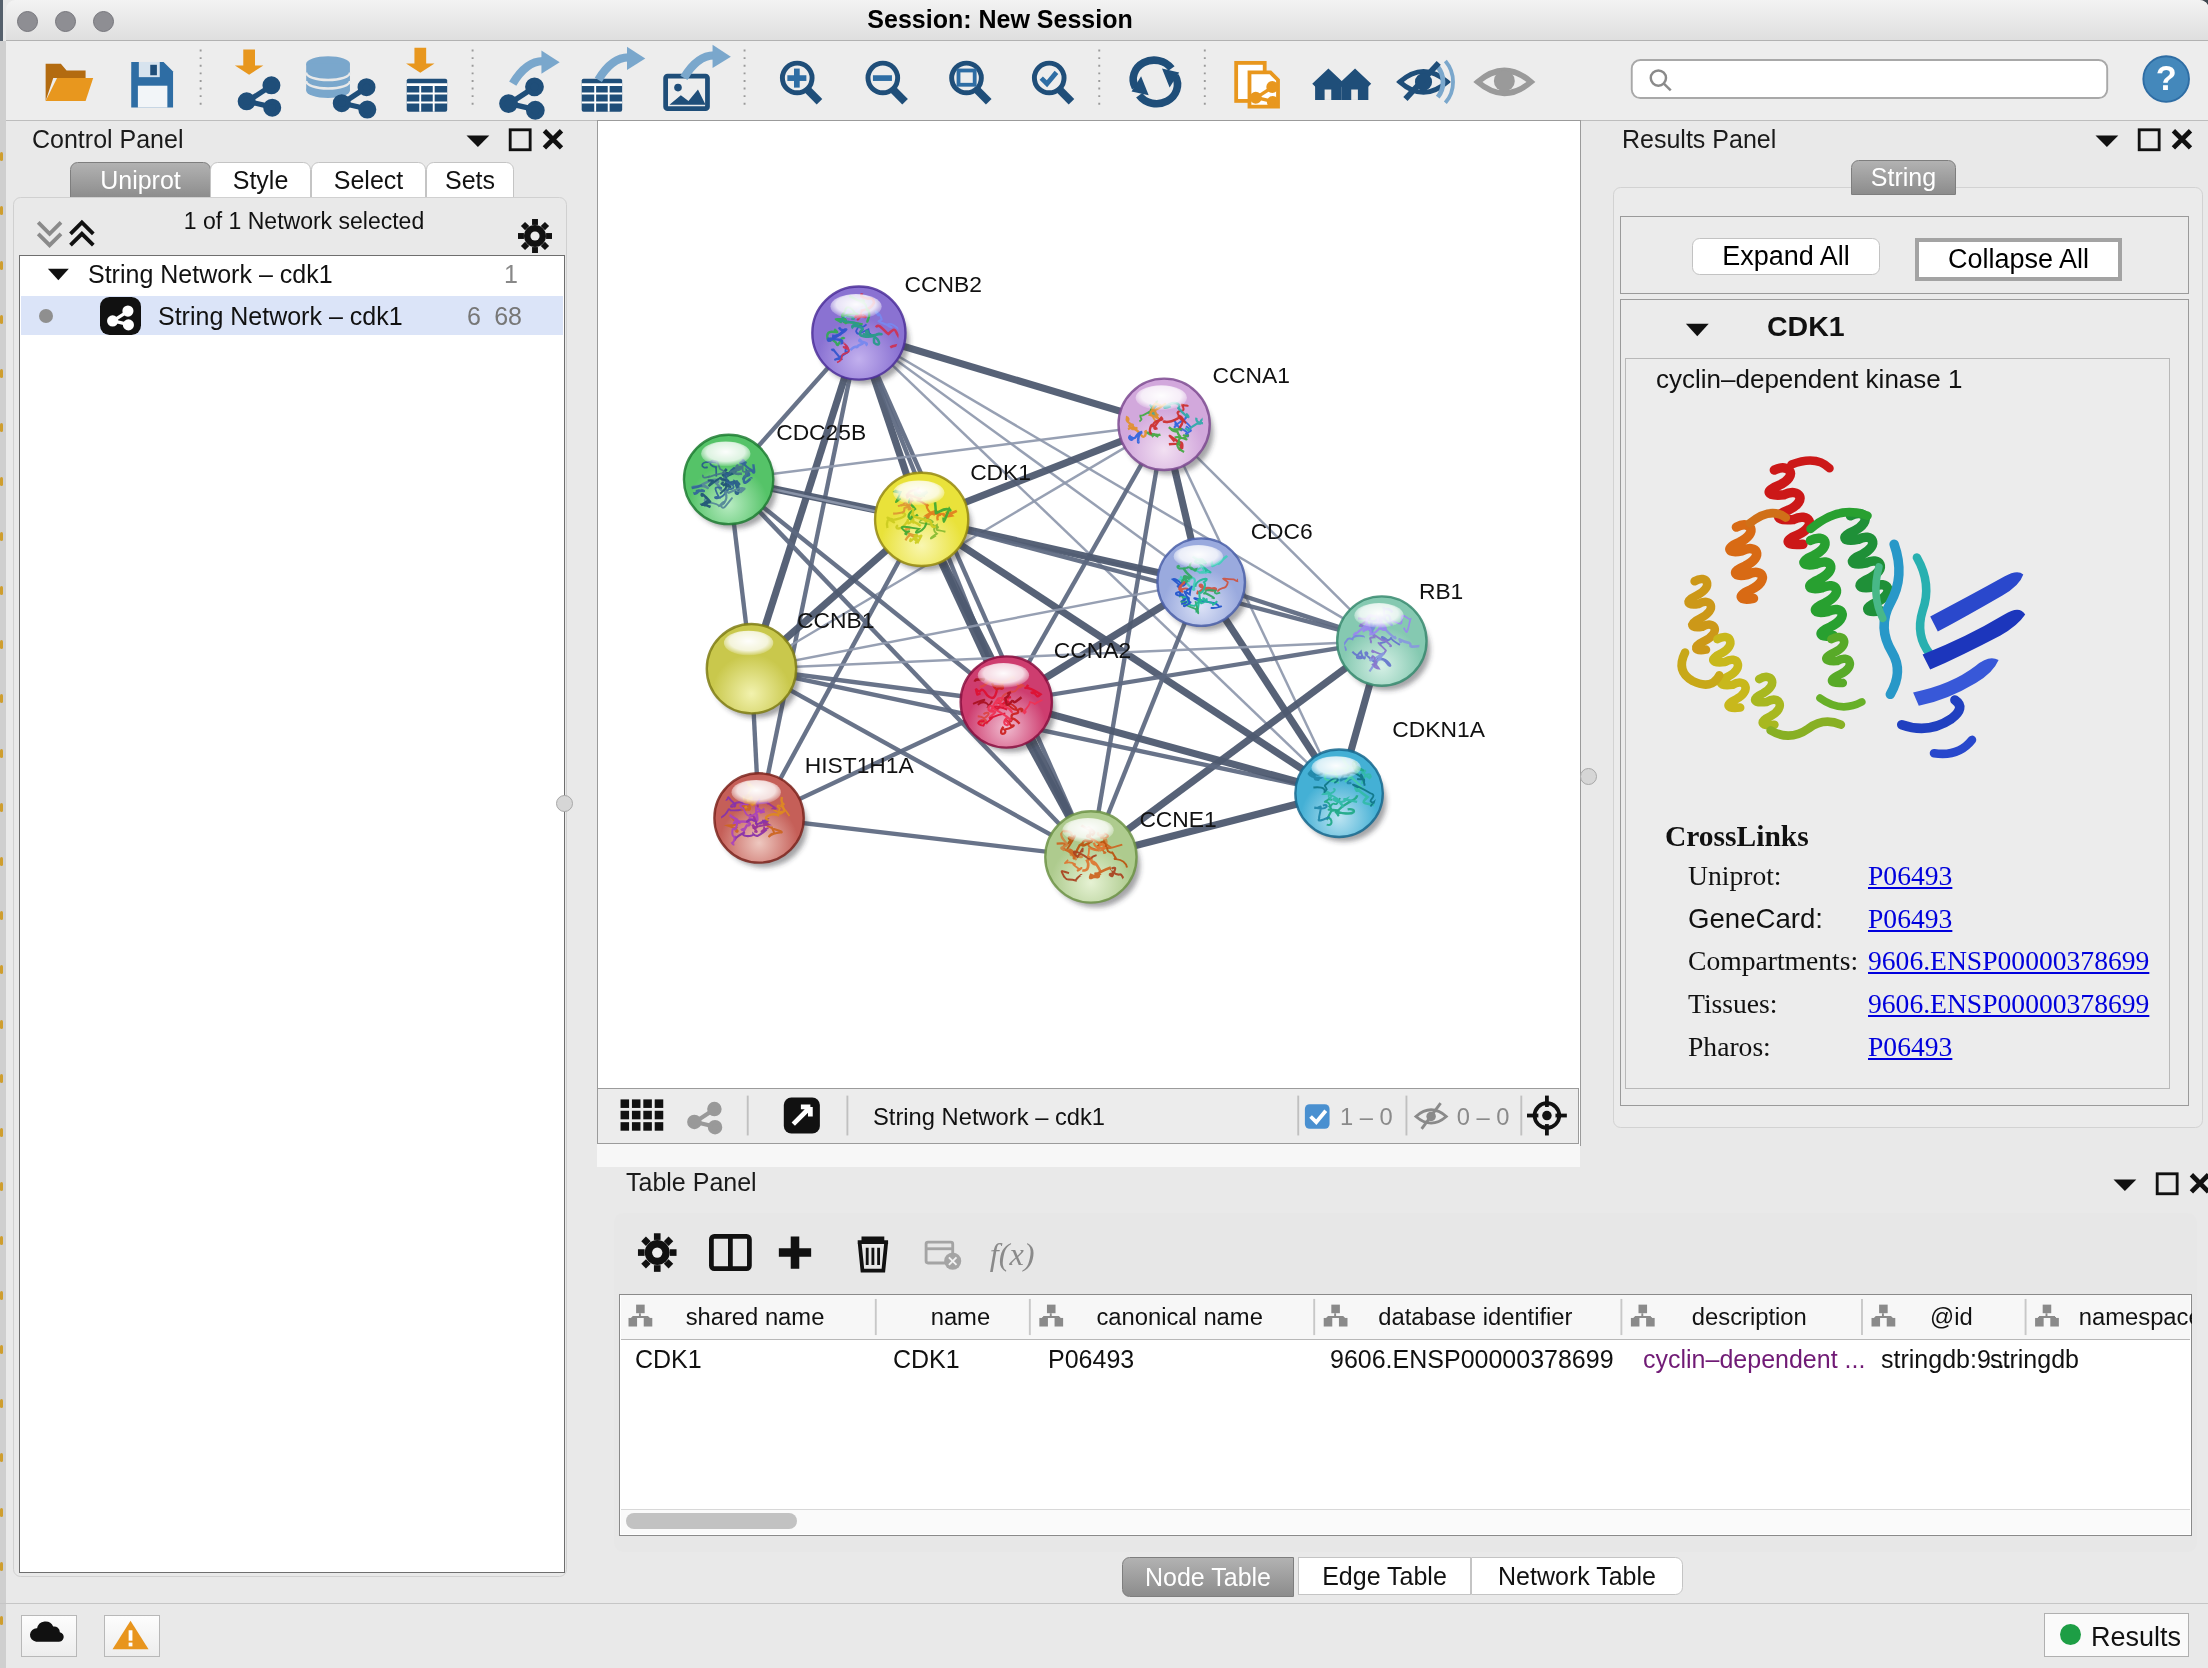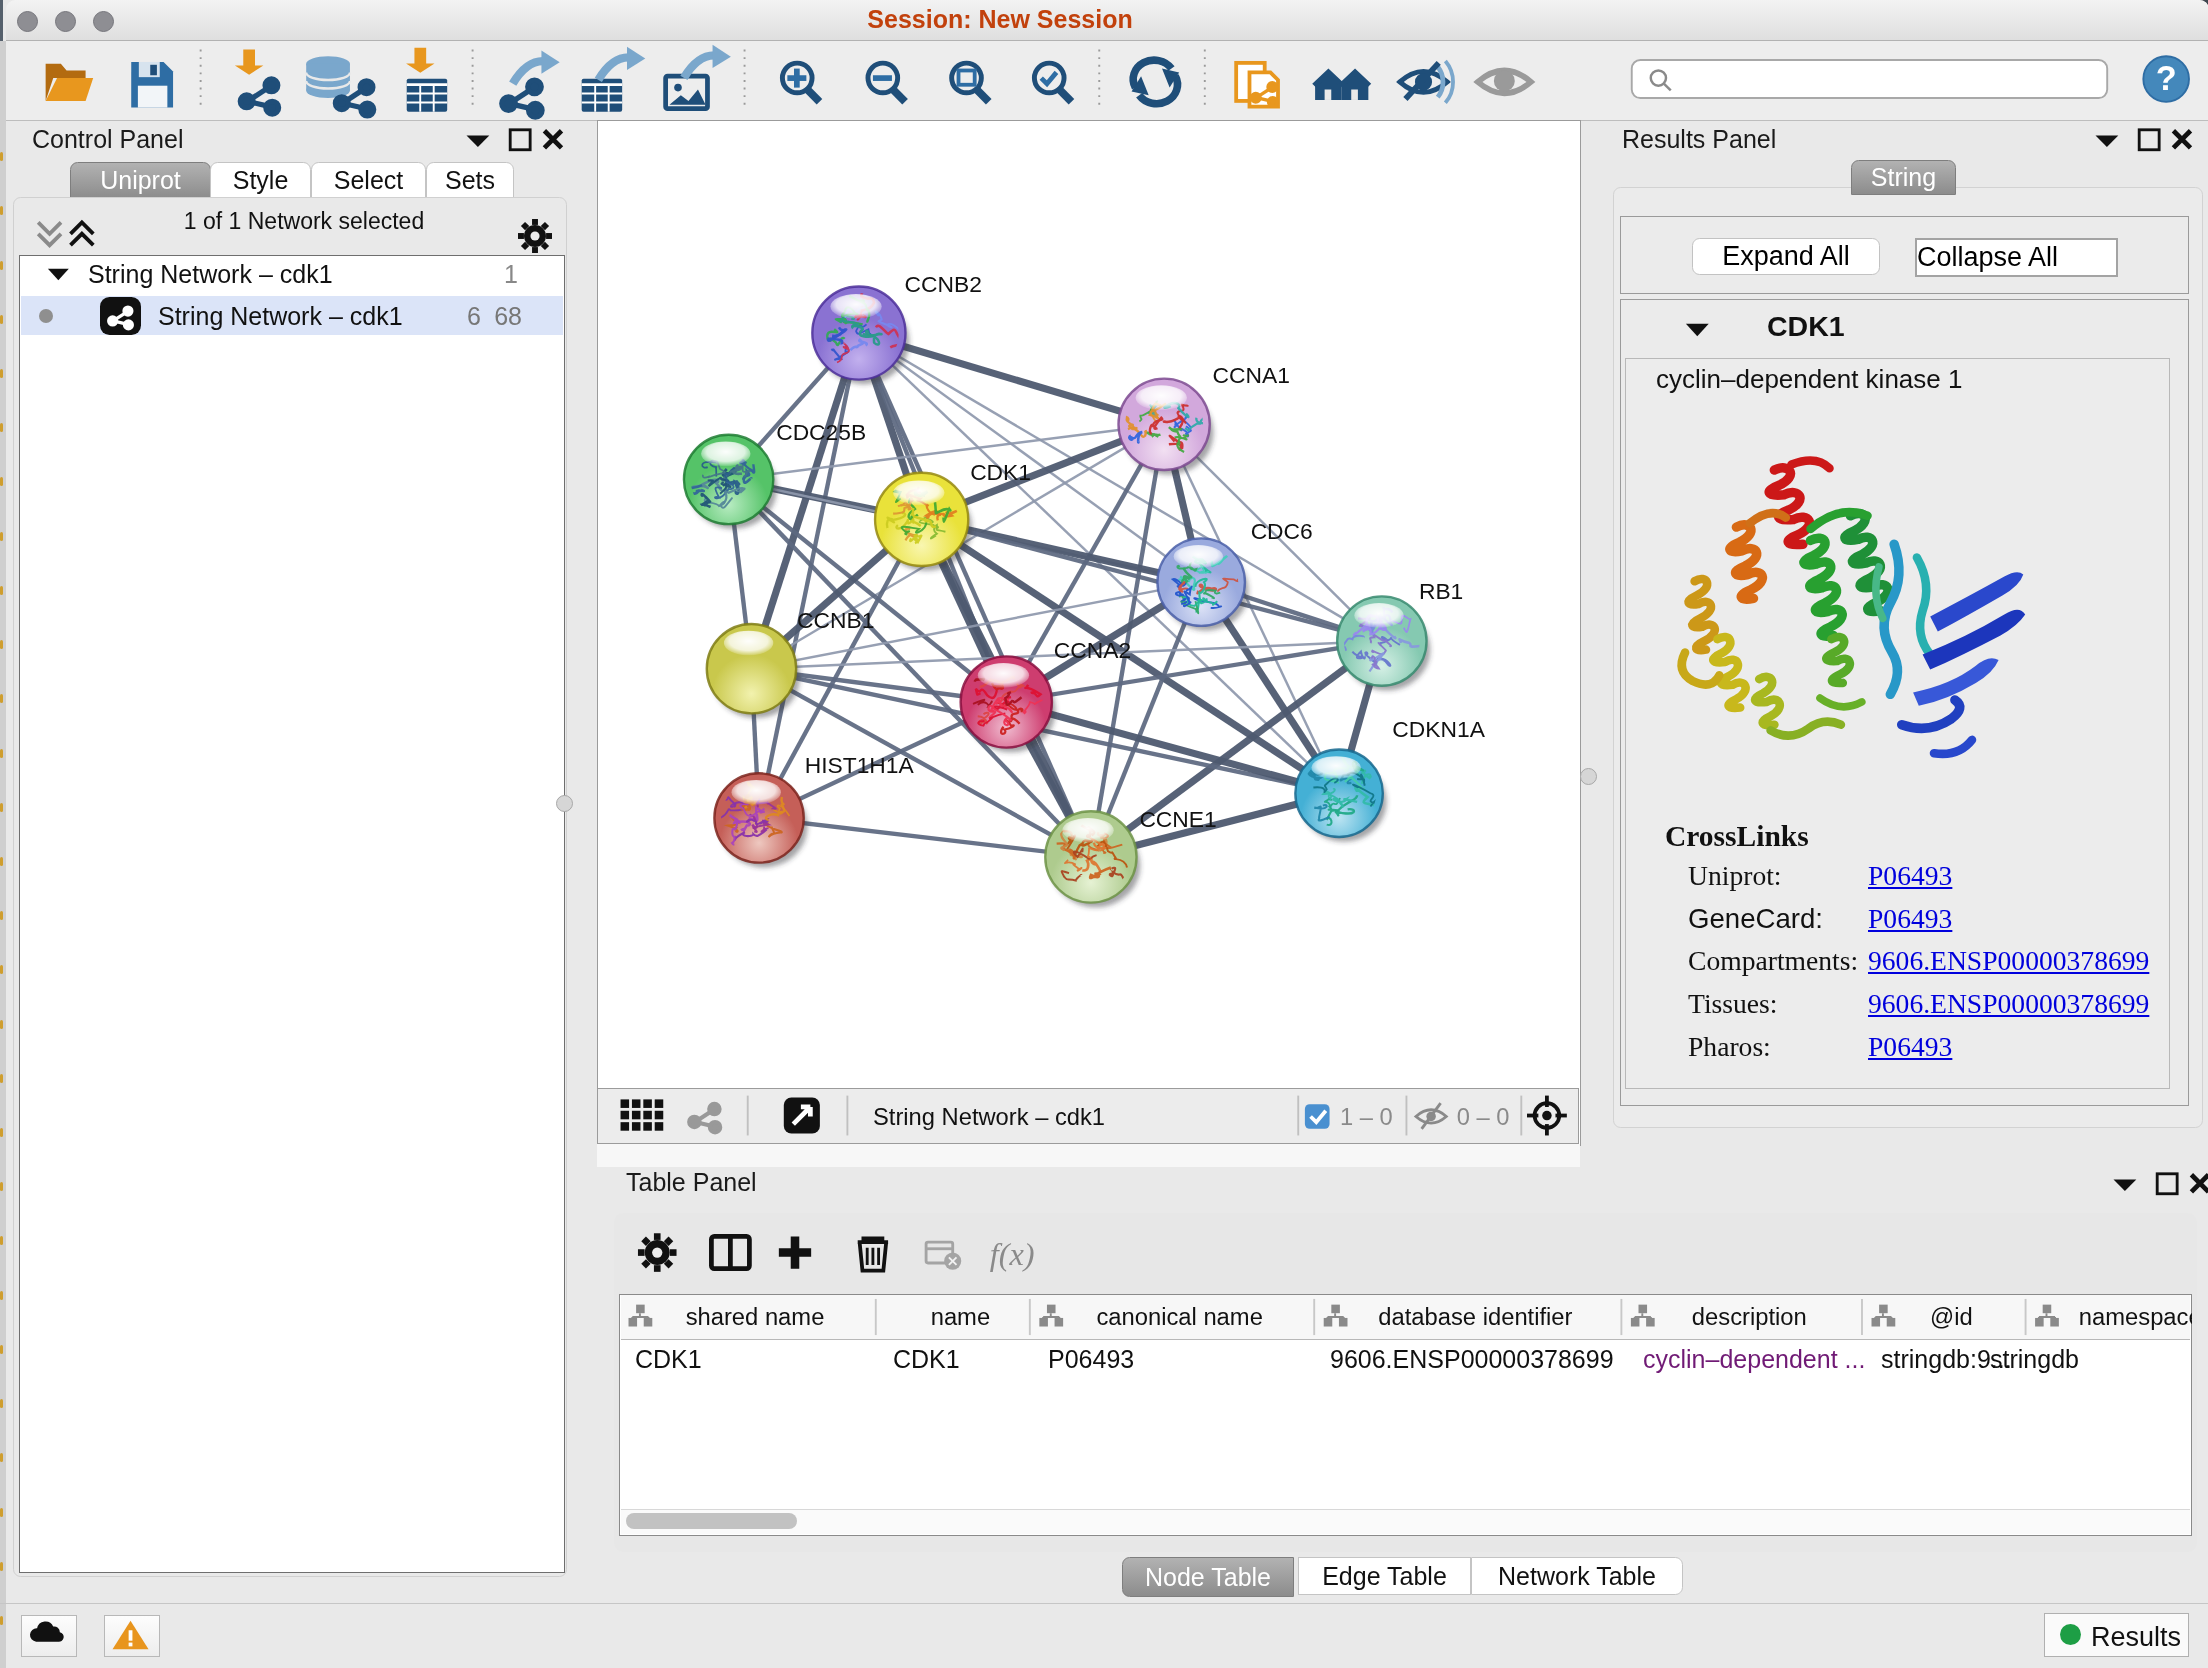--- a/index.html
+++ b/index.html
@@ -39,21 +39,21 @@
 <div class="abs" style="left:0;top:1453px;width:2.9px;height:8.6px;background:#cf9e2e;border-radius:1.9px"></div>
 <div class="abs" style="left:0;top:1508px;width:2.9px;height:8.6px;background:#cf9e2e;border-radius:1.9px"></div>
 <div class="abs" style="left:0;top:1562px;width:2.9px;height:8.6px;background:#cf9e2e;border-radius:1.9px"></div>
 <div class="abs" style="left:0;top:1616px;width:2.9px;height:8.6px;background:#cf9e2e;border-radius:1.9px"></div>
 <div class="abs" style="left:2188px;top:0;width:21px;height:21px;background:#3f4750"></div>
 <div class="abs" style="left:5.7px;top:0;width:2203px;height:1668px;background:#e9e9e9;border-radius:9.5px 9.5px 0 0"></div>
 <div class="abs" style="left:5.7px;top:0;width:2203px;height:40px;background:linear-gradient(#f3f3f3,#dfdfdf);border-bottom:1px solid #b2b2b2;border-radius:9.5px 9.5px 0 0"></div>
 <div class="abs" style="left:17px;top:10.5px;width:21px;height:21px;border-radius:50%;background:#8e8e93;border:1px solid #76767c;box-sizing:border-box"></div>
 <div class="abs" style="left:55px;top:10.5px;width:21px;height:21px;border-radius:50%;background:#8e8e93;border:1px solid #76767c;box-sizing:border-box"></div>
 <div class="abs" style="left:93px;top:10.5px;width:21px;height:21px;border-radius:50%;background:#8e8e93;border:1px solid #76767c;box-sizing:border-box"></div>
-<div class="abs" style="left:0;top:4.8px;width:2000px;text-align:center;font-size:25px;font-weight:bold;color:#c2410c">Session: New Session</div>
+<div class="abs" style="left:0;top:4.8px;width:2000px;text-align:center;font-size:25px;font-weight:bold;color:#000000">Session: New Session</div>
 <div class="abs" style="left:5.7px;top:41px;width:2203px;height:79px;background:#ededed;border-bottom:1px solid #bdbdbd"></div>
 <svg width="2208" height="80" viewBox="0 0 2322 84" style="position:absolute;left:0;top:40px">
 <line x1="211" y1="10" x2="211" y2="74" stroke="#9a9a9a" stroke-width="2" stroke-dasharray="2,6"></line>
 <line x1="497" y1="10" x2="497" y2="74" stroke="#9a9a9a" stroke-width="2" stroke-dasharray="2,6"></line>
 <line x1="783" y1="10" x2="783" y2="74" stroke="#9a9a9a" stroke-width="2" stroke-dasharray="2,6"></line>
 <line x1="1156" y1="10" x2="1156" y2="74" stroke="#9a9a9a" stroke-width="2" stroke-dasharray="2,6"></line>
 <line x1="1267" y1="10" x2="1267" y2="74" stroke="#9a9a9a" stroke-width="2" stroke-dasharray="2,6"></line>
 <path d="M48 64 V25 h16 l6 7 h20 v8 H56 Z" fill="#b36b10"></path>
     <path d="M48 64 L60 40 h38 L90 64 Z" fill="#e8971e"></path>
 <path d="M138 23 h34 l10 10 v38 h-44 Z" fill="#2e6da4"></path>
@@ -732,21 +732,21 @@
 <div class="abs panelhdr" style="left:1622px;top:125px">Results Panel</div>
 <svg class="abs" width="114" height="28.5" style="left:2086px;top:126px" viewBox="0 0 120 30">
     <path d="M10 10 l12 12 12 -12 Z" fill="#111"></path>
     <rect x="56" y="4" width="21" height="21" fill="none" stroke="#111" stroke-width="3"></rect>
     <path d="M92 5 l18 18 M110 5 l-18 18" stroke="#111" stroke-width="5"></path>
   </svg>
 <div class="abs" style="left:1613px;top:187px;width:588px;height:939px;background:#ebebeb;border:1px solid #d2d2d2;border-radius:7.6px"></div>
 <div class="abs tab graybtn" style="left:1851px;top:160px;width:103px;height:33px;line-height:33px;border-radius:7.6px 7.6px 0 0">String</div>
 <div class="abs" style="left:1620px;top:216px;width:569px;height:78px;border:1.9px solid #9a9a9a;box-sizing:border-box"></div>
 <div class="abs" style="left:1692px;top:238px;width:186px;height:35px;background:#fff;border:1px solid #c2c2c2;border-radius:7.6px;text-align:center;line-height:35px;font-size:27px">Expand All</div>
-<div class="abs" style="left:1915px;top:238px;width:199px;height:35px;background:#fff;border:2px solid #a3a3a3;border-radius:0;line-height:35px;font-size:27px">Collapse All</div>
+<div class="abs" style="left:1915px;top:238px;width:199px;height:35px;background:#fff;border:4px solid #a3a3a3;border-radius:0;text-align:center;line-height:35px;font-size:27px">Collapse All</div>
 <div class="abs" style="left:1620px;top:299px;width:569px;height:807px;border:1.9px solid #9a9a9a;box-sizing:border-box"></div>
 <svg class="abs" width="28.5" height="19" style="left:1684px;top:321px" viewBox="0 0 30 20">
     <path d="M2 3 l12 13 12 -13 Z" fill="#111"></path>
   </svg>
 <div class="abs" style="left:1767px;top:310px;font-size:28.5px;font-weight:bold;color:#111">CDK1</div>
 <div class="abs" style="left:1625px;top:358px;width:545px;height:731px;background:#ececec;border:1px solid #b8b8b8;box-sizing:border-box"></div>
 <div class="abs" style="left:1656px;top:364px;font-size:26px;color:#111">cyclin–dependent kinase 1</div>
 <svg width="361" height="323" viewBox="0 0 380 340" style="position:absolute;left:1668px;top:453px">
 <path d="M112 18 c16 -8 26 6 5 16 c-16 6 -13 12 5 10 c16 -8 26 6 5 16 c-16 6 -13 12 5 10 c16 -8 26 6 5 16 c-16 6 -13 12 5 10" fill="none" stroke="#cc1818" stroke-width="10" stroke-linecap="round"></path>
 <path d="M130 12 q26 -10 40 4" fill="none" stroke="#cc1818" stroke-width="9" stroke-linecap="round"></path>

